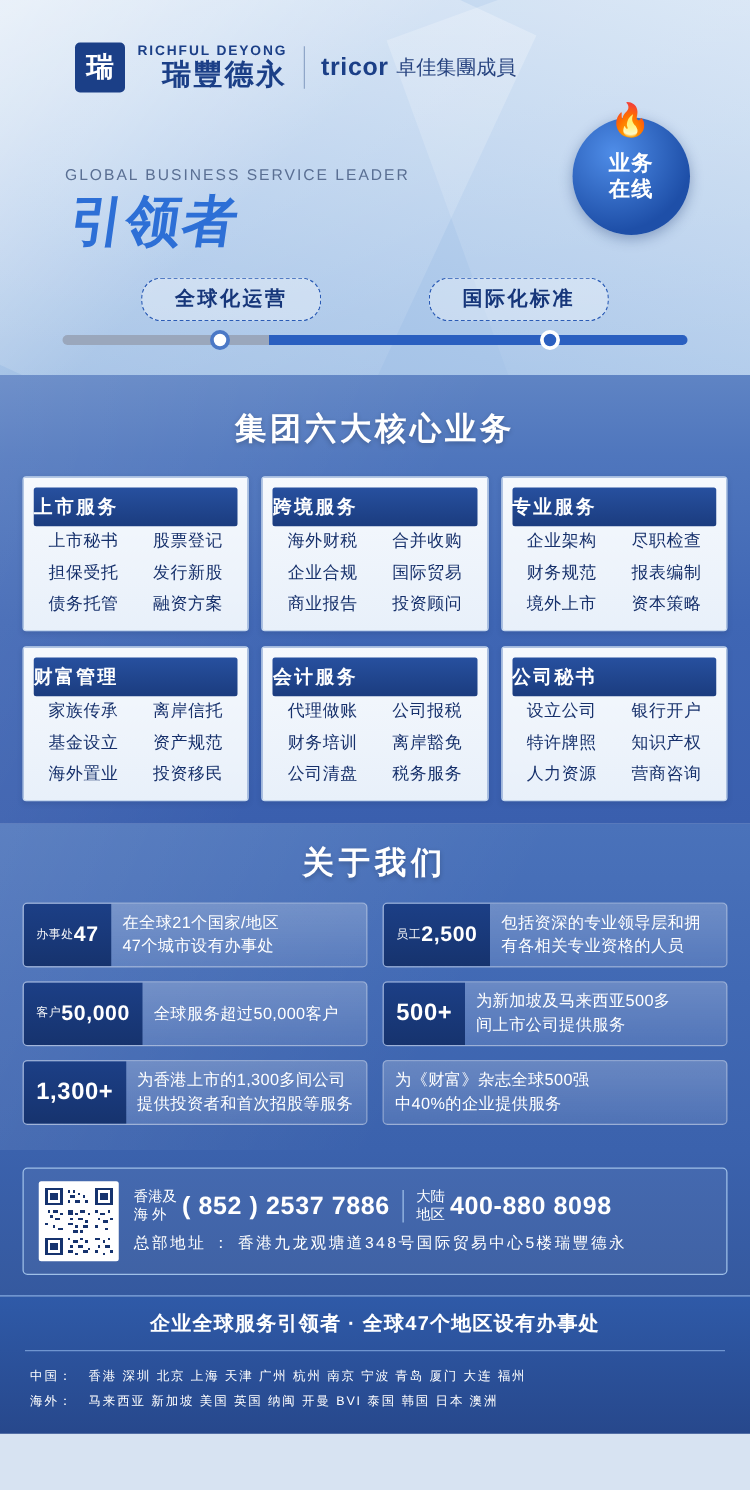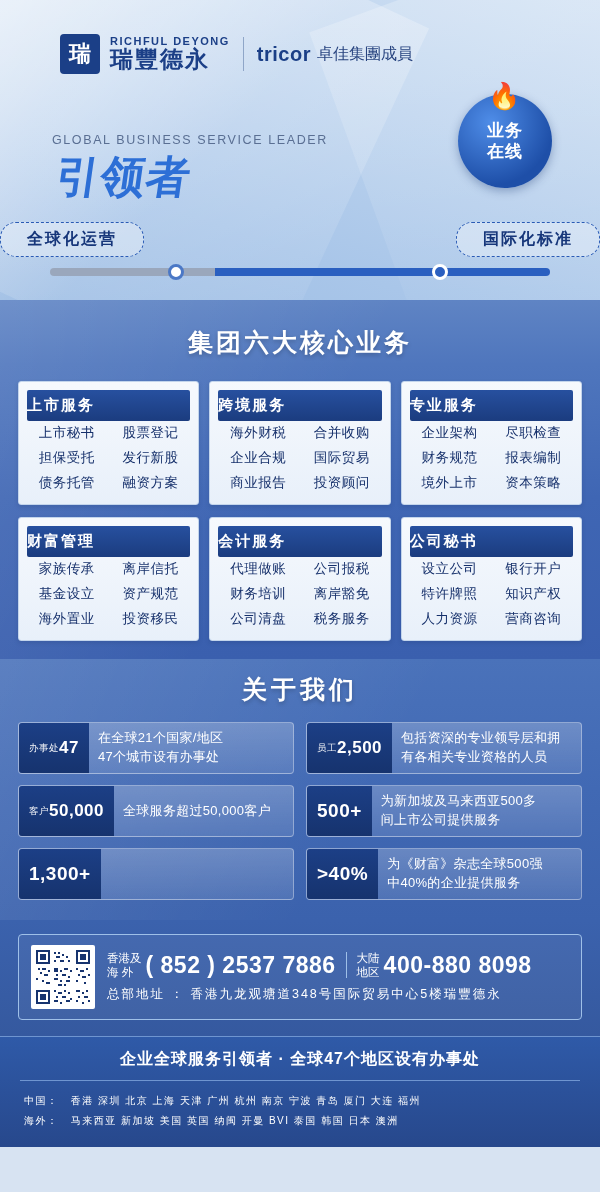--- a/index.html
+++ b/index.html
@@ -29,21 +29,21 @@
     background:linear-gradient(200deg, rgba(255,255,255,.30), rgba(255,255,255,0));
     transform:rotate(-20deg);
   }
 
   .logo-row{ position:absolute; left:60px; top:34px; display:flex; align-items:center; z-index:3;}
   .logo-mark{
     width:40px;height:40px;border-radius:4px;
     background:#1b3f87; color:#fff; display:flex;align-items:center;justify-content:center;
     font-size:22px; font-weight:bold; line-height:1;
   }
-  .logo-txt{ margin-left:10px; }
+  .logo-txt{ margin-left:10px;text-align:right; }
   .logo-en{ font-size:11px; letter-spacing:1.5px; color:#1b3f87; font-weight:bold;}
   .logo-cn{ font-size:23px; color:#1b3f87; font-weight:bold; letter-spacing:2px; line-height:1.1;}
   .logo-div{ width:1px; height:34px; background:#8fa6c8; margin:0 13px; }
   .tricor{ display:flex; align-items:center; }
   .tricor-en{ font-size:20px; color:#1b3f87; font-weight:bold; letter-spacing:.5px;}
   .tricor-cn{ font-size:16px; color:#27437f; margin-left:6px; }
 
   .sub-en{
     position:absolute; left:52px; top:133px; z-index:3;
     font-size:12.5px; letter-spacing:1.6px; color:#5a6f93;
@@ -66,21 +66,21 @@
     border-radius:50%;
     background:radial-gradient(circle at 35% 30%, #4f8de8, #1e4fa8 70%);
     box-shadow:0 3px 10px rgba(20,50,110,.35);
     color:#fff; display:flex; flex-direction:column; align-items:center; justify-content:center;
     font-size:17px; font-weight:bold; line-height:1.25; letter-spacing:1px;
   }
   .badge .flame{
     position:absolute; top:-14px; font-size:26px; color:#e9f1fb;
   }
 
-  .pills{ position:absolute; top:222px; left:0; width:100%; display:flex; justify-content:space-between; gap:86px; z-index:3;}
+  .pills{ position:absolute; top:222px; left:0; width:100%; display:flex; justify-content:center; gap:86px; z-index:3;}
   .pill{
     border:1px dashed #2a5bb5; border-radius:16px; padding:6px 26px;
     color:#16367a; font-size:16px; font-weight:bold; letter-spacing:2px;
     background:rgba(255,255,255,.35);
   }
   .track{
     position:absolute; left:50px; top:268px; width:500px; height:8px; border-radius:4px;
     background:linear-gradient(90deg,#9aa7bc 0%, #9aa7bc 33%, #2a5fc0 33%, #2a5fc0 100%);
     z-index:3;
   }
@@ -160,21 +160,21 @@
     display:flex; align-items:center; gap:12px;
     background:rgba(255,255,255,.05);
   }
   .qr{
     width:64px;height:64px;background:#fff;padding:3px;border-radius:2px;flex:none;
   }
   .qr svg{ display:block; }
   .contact-right{ flex:1; }
   .phones{ display:flex; align-items:center; color:#fff; }
   .ph-lbl{ font-size:11.5px; line-height:1.25; margin-right:4px; }
-  .ph-num{ font-size:23px; font-weight:bold; letter-spacing:.5px; font-family:"Liberation Sans", sans-serif;}
+  .ph-num{ font-size:20px; font-weight:bold; letter-spacing:.5px; font-family:"Liberation Sans", sans-serif;}
   .ph-sep{ width:1px; height:26px; background:#9fc0e8; margin:0 10px; }
   .addr{
     margin-top:7px; color:#fff; font-size:12.5px; letter-spacing:2px;
   }
 
   
   .footer{
     background:linear-gradient(180deg,#2f5aa8,#27488c);
     padding:12px 0 16px; border-top:1px solid #6f95d0;
   }
@@ -343,26 +343,25 @@
           <span class="kv">500+</span>
         </div>
         <div class="stat-txt" style="white-space: pre-line;">为新加坡及马来西亚500多
 间上市公司提供服务</div>
       </div>
 
       <div class="stat">
         <div class="stat-key solo">
           <span class="kv">1,300+</span>
         </div>
-      </div>
-
-      <div class="stat">
-        <div class="stat-key solo">
-          <span class="kv">&gt;40%</span>
-        </div>
+        <div class="stat-txt" style="white-space: pre-line;">为香港上市的1,300多间公司
+提供投资者和首次招股等服务</div>
+      </div>
+
+      <div class="stat">
         <div class="stat-txt" style="white-space: pre-line;">为《财富》杂志全球500强
 中40%的企业提供服务</div>
       </div>
 
     </div>
   </div>
 
   <div class="contact-wrap">
     <div class="contact">
       <div class="qr">

